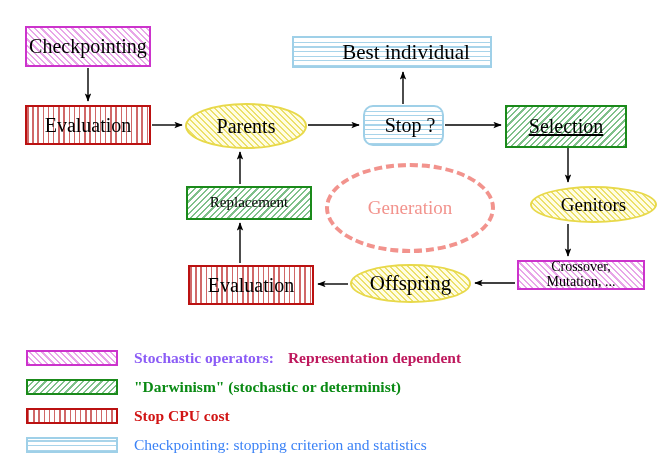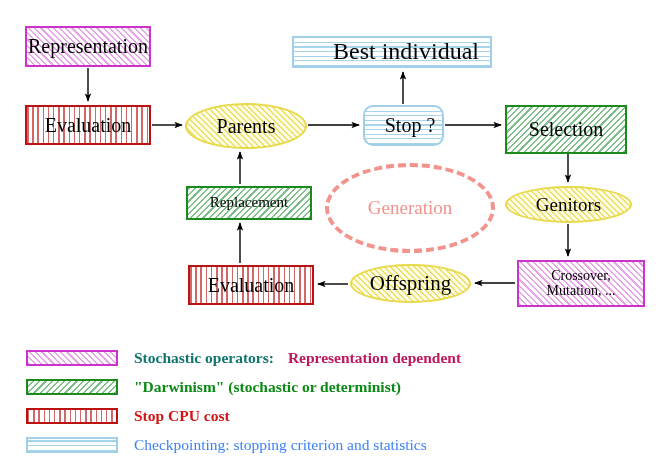--- a/index.html
+++ b/index.html
@@ -137,61 +137,61 @@
         <path d="M 568,224 L 568,256"></path>
         <path d="M 515,283 L 475,283"></path>
         <path d="M 348,284 L 318,284"></path>
         <path d="M 240,263 L 240,223"></path>
         <path d="M 240,184 L 240,152"></path>
       </g>
   </svg>
 
   <div id="nodes-layer">
       <div class="node box theme-magenta" style="left: 25px; top: 26px; width: 126px; height: 41px;">
-        <span class="node-label" style="font-size: 20px;">Representation</span>
+        <span class="node-label" style="font-size: 20px;">Checkpointing</span>
       </div>
       <div class="node box theme-red" style="left: 25px; top: 105px; width: 126px; height: 40px;">
         <span class="node-label" style="font-size: 20px;">Evaluation</span>
       </div>
       <div class="node ellipse theme-yellow" style="left: 185px; top: 103px; width: 122px; height: 46px;">
         <span class="node-label" style="font-size: 20px;">Parents</span>
       </div>
       <div class="node box theme-blue" style="left: 292px; top: 36px; width: 200px; height: 32px;">
-        <span class="node-label" style="font-size: 24px; margin-left: 28px;">Best individual</span>
+        <span class="node-label" style="font-size: 21px; margin-left: 28px;">Best individual</span>
       </div>
       <div class="node box rounded theme-blue" style="left: 363px; top: 105px; width: 81px; height: 41px;">
         <span class="node-label" style="font-size: 20px;">Stop ?</span>
       </div>
-      <div class="node box theme-green" style="left: 505px; top: 105px; width: 122px; height: 49px;">
+      <div class="node box theme-green" style="left: 505px; top: 105px; width: 122px; height: 43px; text-decoration: underline;">
         <span class="node-label" style="font-size: 20px;">Selection</span>
       </div>
-      <div class="node ellipse theme-yellow" style="left: 505px; top: 186px; width: 127px; height: 37px;">
+      <div class="node ellipse theme-yellow" style="left: 530px; top: 186px; width: 127px; height: 37px;">
         <span class="node-label" style="font-size: 19px;">Genitors</span>
       </div>
-      <div class="node box theme-magenta" style="left: 517px; top: 260px; width: 128px; height: 47px;">
+      <div class="node box theme-magenta" style="left: 517px; top: 260px; width: 128px; height: 30px;">
         <span class="node-label" style="font-size: 14px;">Crossover,<br>Mutation, ...</span>
       </div>
       <div class="node ellipse theme-yellow" style="left: 350px; top: 264px; width: 121px; height: 39px;">
         <span class="node-label" style="font-size: 21px;">Offspring</span>
       </div>
       <div class="node box theme-red" style="left: 188px; top: 265px; width: 126px; height: 40px;">
         <span class="node-label" style="font-size: 20px;">Evaluation</span>
       </div>
       <div class="node box theme-green" style="left: 186px; top: 186px; width: 126px; height: 34px;">
         <span class="node-label" style="font-size: 15px;">Replacement</span>
       </div>
       <div class="node ellipse theme-dashed-salmon" style="left: 325px; top: 163px; width: 170px; height: 90px;">
         <span class="node-label gen-label" style="font-size: 19px;">Generation</span>
       </div>
     </div>
 
   <div id="legend">
       <div class="legend-row">
         <div class="legend-swatch theme-magenta"></div>
-        <span class="legend-text" style="color: #0f766e;">Stochastic operators:</span>
+        <span class="legend-text" style="color: #8b5cf6;">Stochastic operators:</span>
         <span class="legend-text legend-extra" style="color: #be185d;">Representation dependent</span>
       </div>
       <div class="legend-row">
         <div class="legend-swatch theme-green"></div>
         <span class="legend-text" style="color: rgb(10, 138, 20);">"Darwinism" (stochastic or determinist)</span>
       </div>
       <div class="legend-row">
         <div class="legend-swatch theme-red"></div>
         <span class="legend-text" style="color: rgb(209, 20, 20);">Stop CPU cost</span>
       </div>

